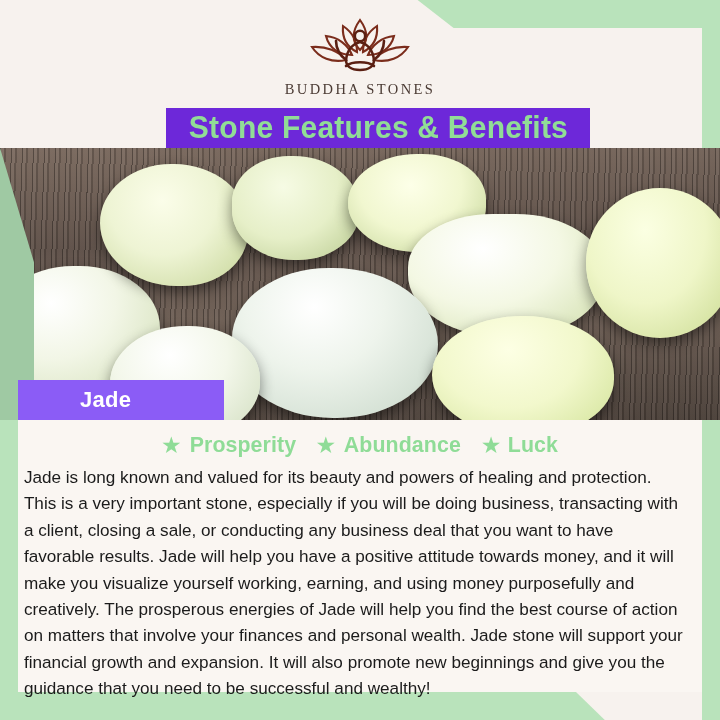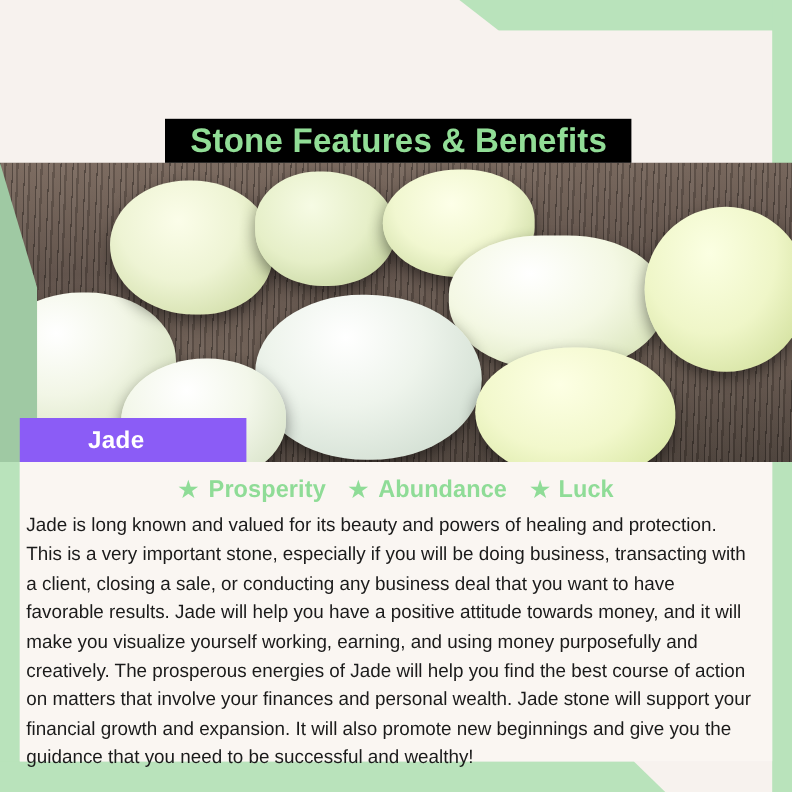--- a/index.html
+++ b/index.html
@@ -92,24 +92,24 @@
     font-size: 14.5px;
     letter-spacing: 2.4px;
     color: #4a3a33;
     margin-top: 1px;
   }
 
   
   .title-band {
     position: absolute;
     top: 108px;
-    left: 150px;
+    left: 166px;
     width: 424px;
     height: 40px;
-    background: #000000;
+    background: #6d28d9;
     z-index: 5;
     display: flex;
     align-items: center;
     justify-content: center;
   }
   .title-text {
     font-family: "Liberation Sans Narrow", "Liberation Sans", sans-serif;
     font-weight: bold;
     font-size: 31px;
     color: #91dd96;
@@ -220,20 +220,41 @@
 </head>
 <body>
 
 <div id="page">
 
   <div class="deco-top-right"></div>
   <div class="deco-right-bar"></div>
   <div class="deco-left-bar"></div>
   <div class="deco-bottom-left"></div>
 
+  <div class="logo-block">
+    <svg class="logo-mark" viewBox="0 0 116 66">
+      <g fill="none" stroke="#7b2d1c" stroke-width="2.1" stroke-linecap="round">
+        <path d="M58 6 C50 17 49 27 58 36 C67 27 66 17 58 6 Z"></path>
+        <path d="M41 12 C40 24 45 33 55 38 C55 27 50 18 41 12 Z"></path>
+        <path d="M75 12 C76 24 71 33 61 38 C61 27 66 18 75 12 Z"></path>
+        <path d="M24 22 C27 34 37 41 50 41 C46 31 36 23 24 22 Z"></path>
+        <path d="M92 22 C89 34 79 41 66 41 C70 31 80 23 92 22 Z"></path>
+        <path d="M10 33 C17 44 30 49 44 46 C37 37 24 32 10 33 Z"></path>
+        <path d="M106 33 C99 44 86 49 72 46 C79 37 92 32 106 33 Z"></path>
+      </g>
+      <g fill="none" stroke="#5a1f12" stroke-width="2.6" stroke-linecap="round" stroke-linejoin="round">
+        <circle cx="58" cy="22" r="5.2"></circle>
+        <path d="M58 28 C50 30 45 37 44 46 C44 52 49 56 58 56 C67 56 72 52 72 46 C71 37 66 30 58 28 Z"></path>
+        <path d="M44 46 C38 42 34 34 34 27"></path>
+        <path d="M72 46 C78 42 82 34 82 27"></path>
+        <path d="M44 52 C50 47 66 47 72 52"></path>
+      </g>
+    </svg>
+    <div class="logo-wordmark">BUDDHA STONES</div>
+  </div>
 
   <div class="title-band">
     <div class="title-text">Stone Features &amp; Benefits</div>
   </div>
 
   <div class="photo">
     <div class="photo-wood"></div>
     <div class="stone" style="left:-10px; top:118px; width:170px; height:132px;
                 background:radial-gradient(ellipse at 36% 28%, #ffffff 0%, #f2f6e6 42%, #dce6c6 78%, #b9c79c 100%);
                 border-radius:50% 48% 52% 50%;"></div>

